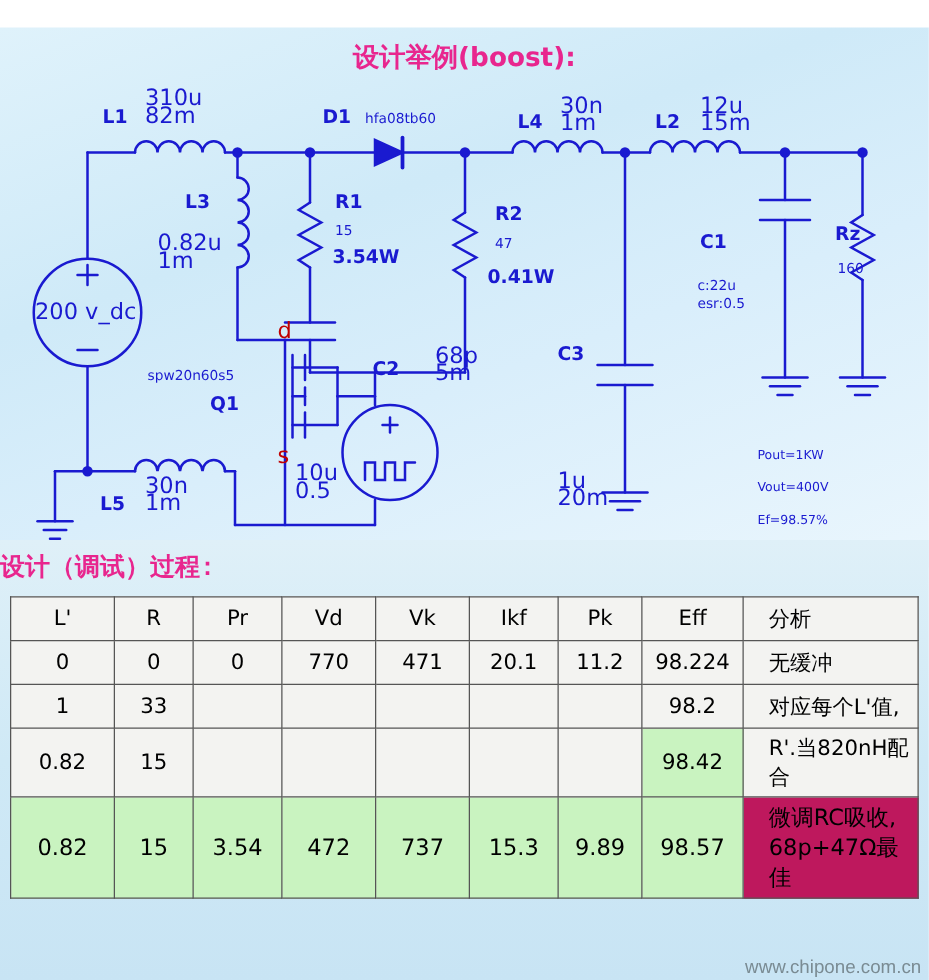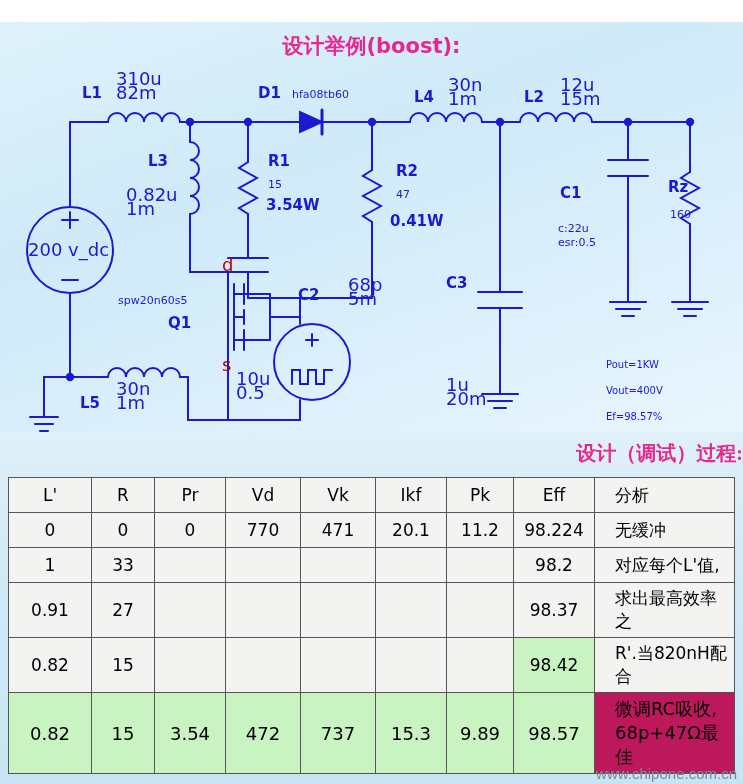--- a/index.html
+++ b/index.html
@@ -32,23 +32,23 @@
   .lbl.sm{font-size:11px;}
   .lbl.red{color:#c00000;}
   .lbl.stat{font-size:10px;}
 
   
   .tablepanel{
     position:absolute;left:0;top:432px;width:743px;height:352px;
     background:linear-gradient(180deg,#dff0f8 0%,#cfe9f6 50%,#c8e4f4 100%);
   }
   .tbl-title{
-    position:absolute;left:0;top:8px;width:743px;text-align:right;
+    position:absolute;left:0;top:8px;width:743px;text-align:left;
     color:#e8268e;font-size:20px;font-weight:bold;
-    font-family:Liberation Serif, serif;
+    font-family:Liberation Mono, monospace;
   }
   table{
     position:absolute;left:8px;top:45px;width:727px;
     border-collapse:collapse;
     font-family:"DejaVu Sans","Liberation Sans",sans-serif;
     font-size:17px;color:#000;
     background:#f3f3f1;
   }
   td,th{
     border:1px solid #555;
@@ -281,31 +281,20 @@
           <td>33</td>
           <td></td>
           <td></td>
           <td></td>
           <td></td>
           <td></td>
           <td>98.2</td>
           <td class="analysis">对应每个L'值,</td>
         </tr>
         <tr>
-          <td>0.91</td>
-          <td>27</td>
-          <td></td>
-          <td></td>
-          <td></td>
-          <td></td>
-          <td></td>
-          <td>98.37</td>
-          <td class="analysis">求出最高效率之</td>
-        </tr>
-        <tr>
           <td>0.82</td>
           <td>15</td>
           <td></td>
           <td></td>
           <td></td>
           <td></td>
           <td></td>
           <td class="hl">98.42</td>
           <td class="analysis">R'.当820nH配合</td>
         </tr>

